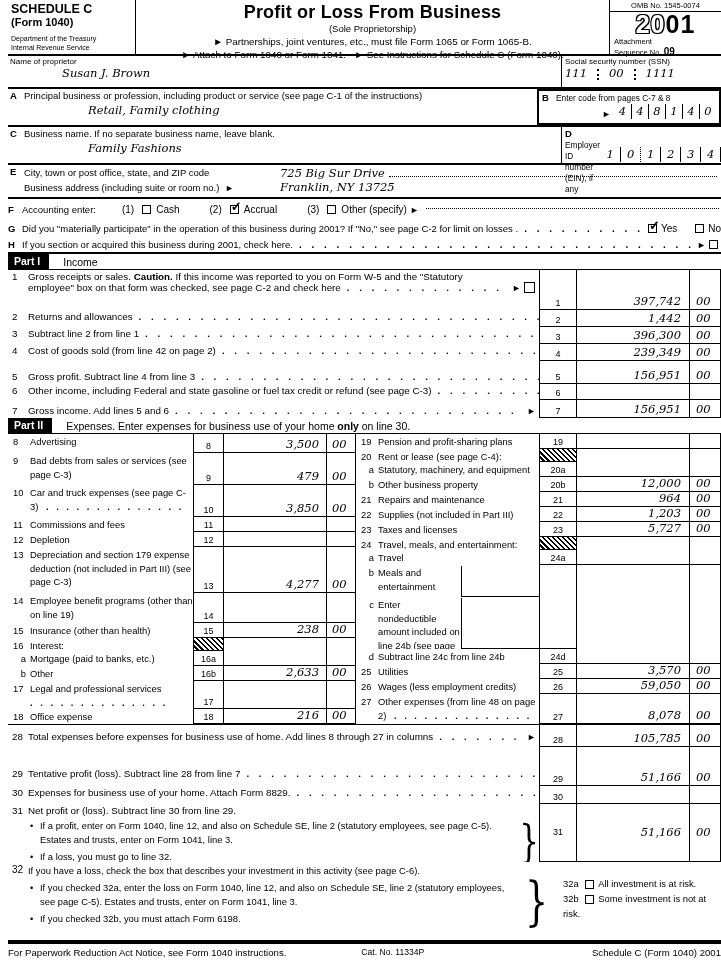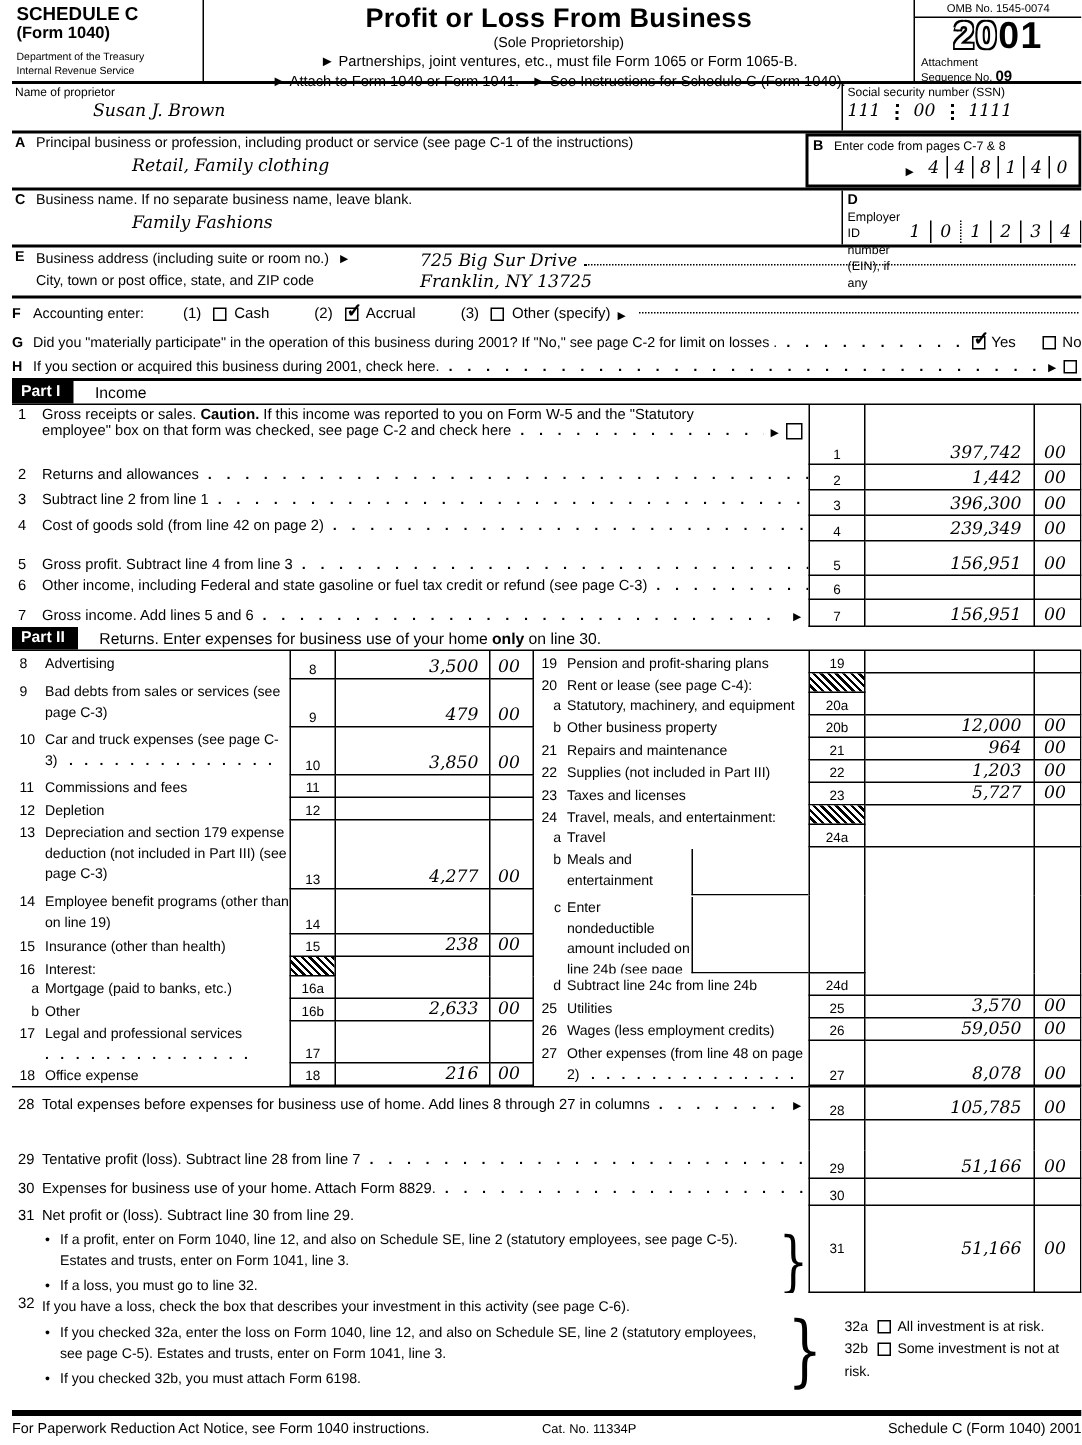--- a/index.html
+++ b/index.html
@@ -157,22 +157,22 @@
       <span class="ccell hand" style="width:20px">6</span>
       <span class="ccell hand" style="width:19px">7</span>
     </div>
   </div>
 </div>
 
 <div class="idrow" style="height:34px">
   <div class="id-l" style="display:flex">
     <span class="letter">E</span>
     <div style="width:252px;font-size:9.5px;line-height:1.55">
+      <div>City, town or post office, state, and ZIP code</div>
       <div><span>Business address (including suite or room no.)</span> <span class="ar">►</span></div>
-      <div>City, town or post office, state, and ZIP code</div>
     </div>
     <div style="flex:1;padding-left:4px">
       <div style="display:flex">
           <span class="hand">725 Big Sur Drive</span>
           <span class="dotfill"></span>
         </div>
       <div class="hand">Franklin, NY 13725</div>
     </div>
   </div>
 </div>
@@ -302,21 +302,21 @@
         <span class="ar">►</span>
       </div>
     <div class="nb vb">7</div>
     <div class="amt vb hand">156,951</div>
     <div class="cts vb hand">00</div>
   </div>
 </div>
 
 <div class="pbar">
   <span class="pbadge">Part II</span>
-  <span class="ptitle">Returns.</span>&nbsp;
+  <span class="ptitle">Expenses.</span>&nbsp;
   <span class="ptxt">Enter expenses for business use of your home</span>&nbsp;
   <b class="ptxt">only</b>&nbsp;
   <span class="ptxt">on line 30.</span>
 </div>
 
 <div class="p2">
 
   <div class="p2l">
     <div class="xrow" style="height:19px">
         <div class="xlab">

